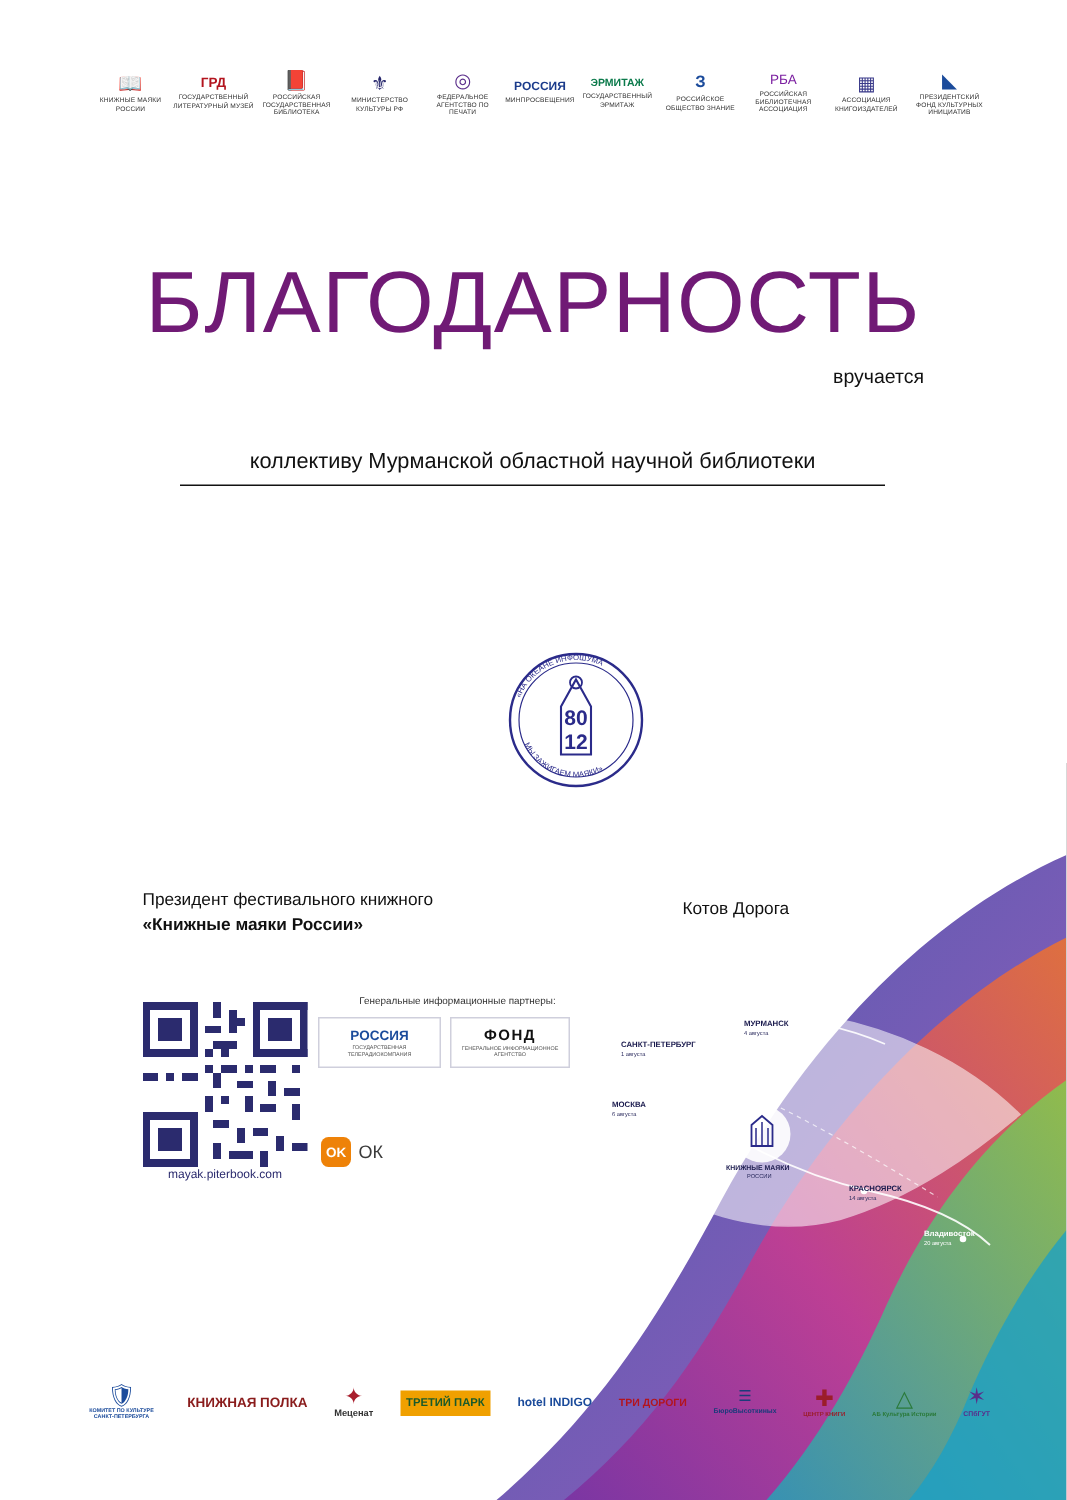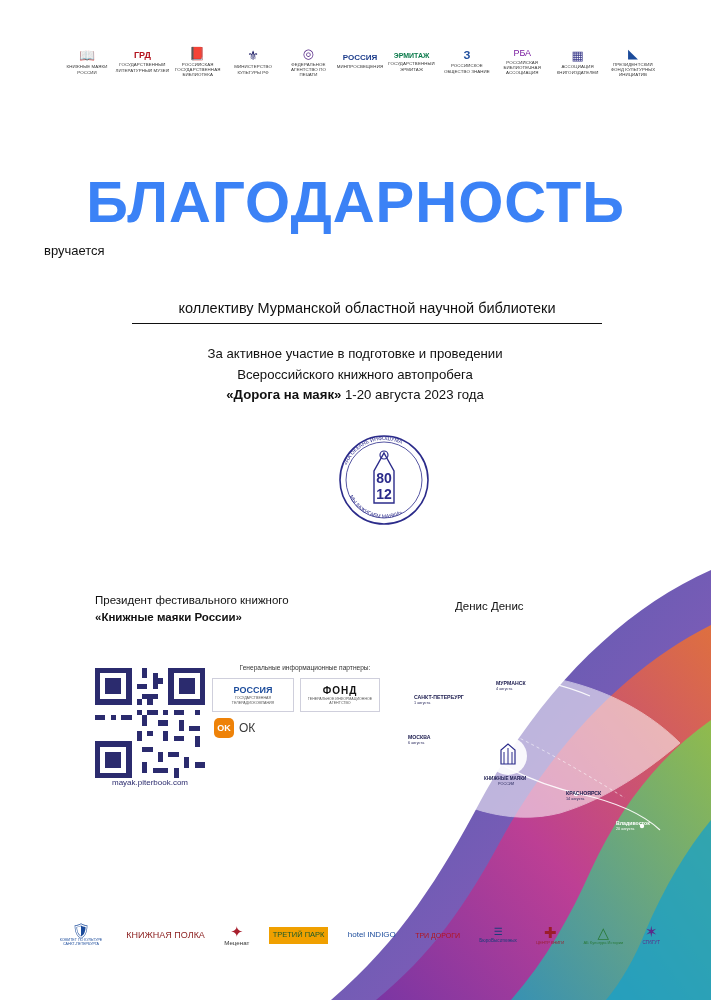--- a/index.html
+++ b/index.html
@@ -18,55 +18,55 @@
 
   
   .top-logos{position:absolute;left:60px;top:44px;width:600px;height:36px;display:flex;align-items:center;justify-content:space-between;}
   .logo{display:flex;flex-direction:column;align-items:center;justify-content:center;height:34px;}
   .logo .glyph{font-size:13px;line-height:1;color:#25256b;}
   .logo .lbl{font-size:4.4px;line-height:1.15;text-align:center;color:#333;max-width:54px;margin-top:2px;letter-spacing:.1px;}
 
   
   .org{position:absolute;left:55px;top:122px;width:600px;text-align:center;font-size:12.6px;line-height:1.42;color:#111;}
   .org b{font-weight:bold;}
-  .title{position:absolute;left:0;top:168px;width:711px;text-align:center;font-size:58px;font-weight:bold;letter-spacing:1px;color:#3b82f6;font-family:"Liberation Sans", sans-serif;}
-  .awarded{position:absolute;left:0;top:243px;width:616px;text-align:left;font-size:13px;color:#111;padding-left:44px;}
-  .recipient{position:absolute;left:132px;top:300px;width:470px;text-align:center;font-size:14.5px;color:#111;padding-bottom:7px;border-bottom:1px solid #111;}
+  .title{position:absolute;left:0;top:168px;width:711px;text-align:center;font-size:58px;font-weight:normal;letter-spacing:1px;color:#701a75;font-family:"Liberation Sans", sans-serif;}
+  .awarded{position:absolute;left:0;top:243px;width:616px;text-align:right;font-size:13px;color:#111;}
+  .recipient{position:absolute;left:120px;top:300px;width:470px;text-align:center;font-size:14.5px;color:#111;padding-bottom:7px;border-bottom:1px solid #111;}
   .reason{position:absolute;left:55px;top:344px;width:600px;text-align:center;font-size:13.2px;line-height:1.56;color:#111;}
   .reason b{font-weight:bold;}
 
   
   .seal{position:absolute;left:330px;top:425px;width:108px;height:115px;}
 
   
   .pres{position:absolute;left:95px;top:592px;width:280px;font-size:11.5px;line-height:1.5;color:#111;}
   .pres b{font-weight:bold;}
   .signer{position:absolute;left:455px;top:600px;width:160px;font-size:11.5px;color:#111;}
 
   
   .info-title{position:absolute;left:215px;top:664px;width:180px;font-size:6.6px;color:#333;text-align:center;}
   .info-row{position:absolute;left:212px;top:678px;width:190px;display:flex;gap:6px;align-items:flex-start;}
   .box{border:1px solid #cfcfdc;background:#fff;padding:3px 4px;display:flex;flex-direction:column;align-items:center;justify-content:center;}
   .box .tag{font-size:9px;font-weight:bold;color:#1b4b9b;}
   .box .sub{font-size:3.6px;color:#555;text-align:center;line-height:1.2;margin-top:1px;}
   .tass{font-size:10px;font-weight:bold;color:#111;letter-spacing:1px;}
-  .ok-row{position:absolute;left:214px;top:718px;display:flex;align-items:center;gap:5px;justify-content:center;}
+  .ok-row{position:absolute;left:214px;top:758px;display:flex;align-items:center;gap:5px;justify-content:center;}
   .ok-badge{width:20px;height:20px;border-radius:5px;background:#ee8208;color:#fff;font-size:9px;font-weight:bold;display:flex;align-items:center;justify-content:center;}
   .ok-text{font-size:12px;font-weight:normal;color:#3a3a3a;}
 
   
   .map{position:absolute;left:380px;top:648px;width:310px;height:190px;}
   .map-label{position:absolute;font-size:5.2px;color:#1a1a4d;font-weight:bold;white-space:nowrap;}
   .map-sub{position:absolute;font-size:3.8px;color:#2a2a5d;white-space:nowrap;}
 
   
   .bottom-logos{position:absolute;left:55px;top:912px;width:605px;height:46px;display:flex;align-items:center;justify-content:space-between;}
   .blogo{display:flex;flex-direction:column;align-items:center;justify-content:center;}
   .blogo .g{font-size:15px;line-height:1;}
-  .blogo .t{font-size:6.2px;font-weight:normal;line-height:1.1;text-align:center;margin-top:1px;}
+  .blogo .t{font-size:6.2px;font-weight:bold;line-height:1.1;text-align:center;margin-top:1px;}
 </style>
 </head>
 <body>
 
 <div class="page">
 
   <svg class="swoosh" viewBox="0 0 420 430" preserveAspectRatio="none">
     <defs>
       <linearGradient id="g1" x1="0" y1="1" x2="1" y2="0">
         <stop offset="0%" stop-color="#7b2fa0"></stop>
@@ -135,44 +135,39 @@
       </div>
   </div>
 
   <div class="org">
   </div>
 
   <div class="title">БЛАГОДАРНОСТЬ</div>
   <div class="awarded">вручается</div>
   <div class="recipient">коллективу Мурманской областной научной библиотеки</div>
 
-  <div class="reason">
-    <div>За активное участие в подготовке и проведении</div>
-    <div>Всероссийского книжного автопробега</div>
-    <div><b>«Дорога на маяк»</b><span> 1-20 августа 2023 года</span></div>
-  </div>
 
   <svg class="seal" viewBox="0 0 108 115">
     <circle cx="54" cy="55" r="44" fill="none" stroke="#2b2b8a" stroke-width="1.6"></circle>
     <circle cx="54" cy="55" r="38" fill="none" stroke="#2b2b8a" stroke-width="0.8"></circle>
     <path d="M54 28 L64 46 L64 78 L44 78 L44 46 Z" fill="none" stroke="#2b2b8a" stroke-width="1.4"></path>
     <circle cx="54" cy="30" r="4" fill="none" stroke="#2b2b8a" stroke-width="1.2"></circle>
     <text x="54" y="58" text-anchor="middle" font-size="14" font-weight="bold" fill="#2b2b8a" font-family="Liberation Sans, sans-serif">80</text>
     <text x="54" y="74" text-anchor="middle" font-size="14" font-weight="bold" fill="#2b2b8a" font-family="Liberation Sans, sans-serif">12</text>
     <path id="arcTop" d="M 14 55 A 40 40 0 0 1 94 55" fill="none"></path>
     <path id="arcBot" d="M 16 55 A 38 38 0 0 0 92 55" fill="none"></path>
     <text font-size="5.2" fill="#2b2b8a" font-family="Liberation Sans, sans-serif"><textPath href="#arcTop" startOffset="12%">«НА ОКЕАНЕ ИНФОШУМА</textPath></text>
     <text font-size="5.2" fill="#2b2b8a" font-family="Liberation Sans, sans-serif"><textPath href="#arcBot" startOffset="14%">МЫ ЗАЖИГАЕМ МАЯКИ»</textPath></text>
   </svg>
 
   <div class="pres">
     <div>Президент фестивального книжного</div>
     <div><b>«Книжные маяки России»</b></div>
   </div>
-  <div class="signer">Денис Денис</div>
+  <div class="signer">Котов Дорога</div>
 
   <svg class="qr-art" viewBox="0 0 21 21" shape-rendering="crispEdges">
     <rect width="21" height="21" fill="#fff"></rect>
     <g fill="#2b2b6e">
       <rect x="0" y="0" width="7" height="1"></rect>
         <rect x="0" y="6" width="7" height="1"></rect>
       <rect x="0" y="0" width="1" height="7"></rect>
         <rect x="6" y="0" width="1" height="7"></rect>
       <rect x="2" y="2" width="3" height="3"></rect>
       <rect x="14" y="0" width="7" height="1"></rect>

